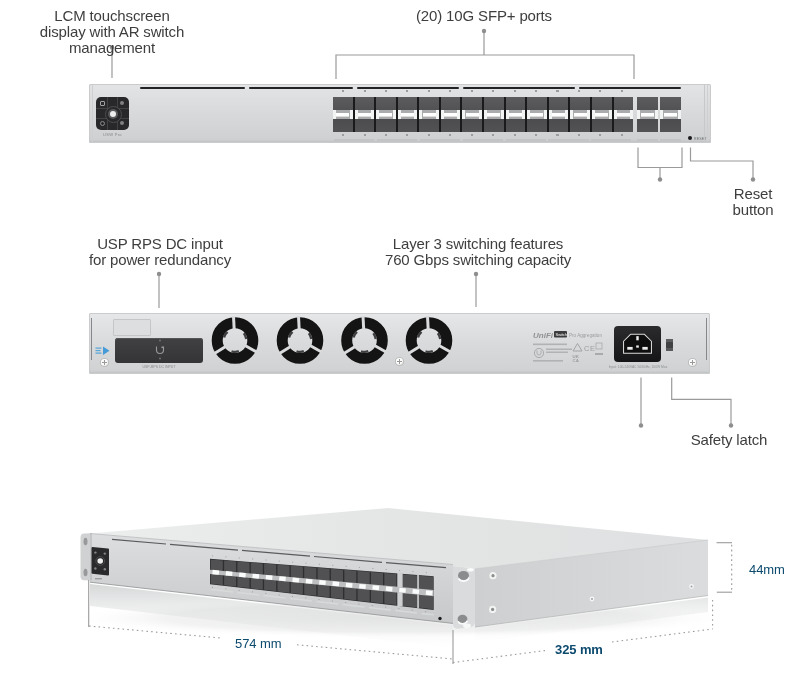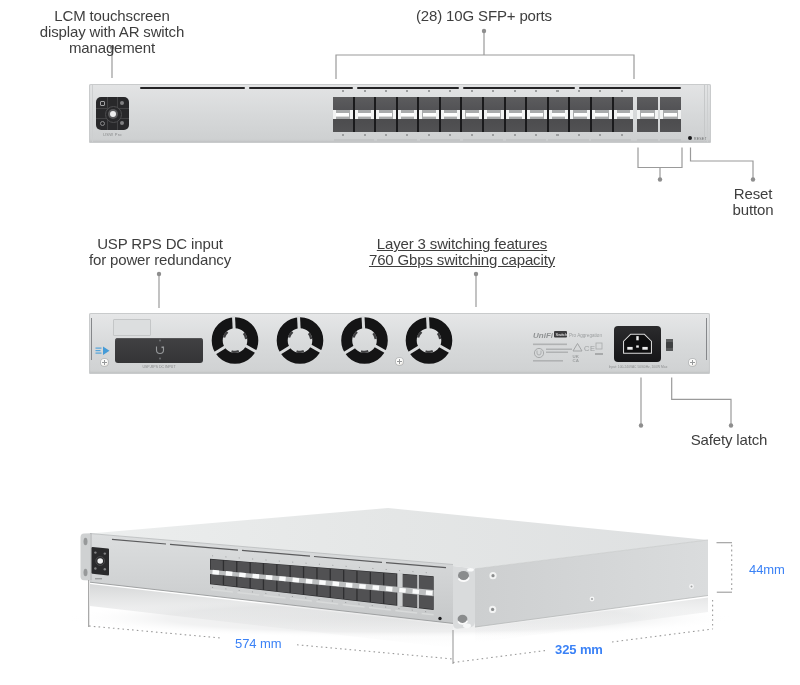--- a/index.html
+++ b/index.html
@@ -1,19 +1,19 @@
 <!DOCTYPE html>
 <html><head>
 <meta charset="utf-8">
 <style>
 html,body{margin:0;padding:0;background:#fff;}
 #stage{position:relative;width:800px;height:685px;background:#fff;overflow:hidden;
   font-family:"Liberation Sans",sans-serif;}
 .lbl{position:absolute;color:#3e3e3e;font-size:15px;line-height:16px;text-align:center;letter-spacing:-0.15px;z-index:5;}
-.dim{position:absolute;color:#3b82f6;font-size:13px;letter-spacing:-0.1px;z-index:5;white-space:nowrap;}
+.dim{position:absolute;color:#0c4a6e;font-size:13px;letter-spacing:-0.1px;z-index:5;white-space:nowrap;}
 
 #front{position:absolute;left:89px;top:84px;width:622px;height:59px;border-radius:2px;
  background:linear-gradient(#e3e4e5,#d6d8d9 55%,#cdcfd0);box-shadow:inset 0 0 0 1px #c9cbcc, inset 0 -2px 2px #bfc1c2;z-index:1;}
 #front .vent{position:absolute;top:3px;height:2px;background:#232325;border-radius:1px;}
 #lcm{position:absolute;left:7px;top:13px;width:33px;height:33px;background:#28282a;border-radius:5px;}
 #lcm .gl{position:absolute;background:#424244;}
 #lcm .ring{position:absolute;left:9px;top:9px;width:15px;height:15px;border-radius:50%;border:1.5px solid #4e4e50;background:#28282a;}
 #lcm .cdot{position:absolute;left:13.5px;top:13.5px;width:6px;height:6px;border-radius:50%;background:#ededee;box-shadow:0 0 0 2px #58585a;}
 .icsq{position:absolute;width:3.5px;height:3.5px;border:1px solid #a0a0a2;border-radius:1px;}
 .icdot{position:absolute;width:4px;height:4px;border-radius:50%;background:#808082;}
@@ -329,21 +329,21 @@
   <line x1="453" y1="662.5" x2="545" y2="650.6" stroke-dasharray="1.6 3.2"></line>
   <line x1="612" y1="642" x2="712.6" y2="629" stroke-dasharray="1.6 3.2"></line>
   <line x1="712.6" y1="600" x2="712.6" y2="629" stroke-dasharray="1.6 3.2"></line>
   <path d="M716.5 542.7 H732"></path>
   <line x1="731.7" y1="544.8" x2="731.7" y2="590.8" stroke-dasharray="1.8 3"></line>
   <path d="M716.8 592.2 H732"></path>
 </g>
 </svg>
 
 <div class="lbl" style="left:2px;top:8px;width:220px;">LCM touchscreen<br>display with AR switch management</div>
-<div class="lbl" style="left:374px;top:8px;width:220px;">(28) 10G SFP+ ports</div>
+<div class="lbl" style="left:374px;top:8px;width:220px;">(20) 10G SFP+ ports</div>
 <div class="lbl" style="left:653px;top:186px;width:200px;">Reset<br>button</div>
 <div class="lbl" style="left:50px;top:236px;width:220px;">USP RPS DC input<br>for power redundancy</div>
-<div class="lbl" style="left:352px;top:236px;width:220px;text-decoration:underline;">Layer 3 switching features<br>760 Gbps switching capacity</div>
+<div class="lbl" style="left:368px;top:236px;width:220px;">Layer 3 switching features<br>760 Gbps switching capacity</div>
 <div class="lbl" style="left:619px;top:432px;width:220px;">Safety latch</div>
 <div class="dim" style="left:235px;top:636px;">574 mm</div>
 <div class="dim" style="left:555px;top:642px;font-weight:bold;">325 mm</div>
 <div class="dim" style="left:749px;top:562px;">44mm</div>
 </div>
 
 </body></html>

